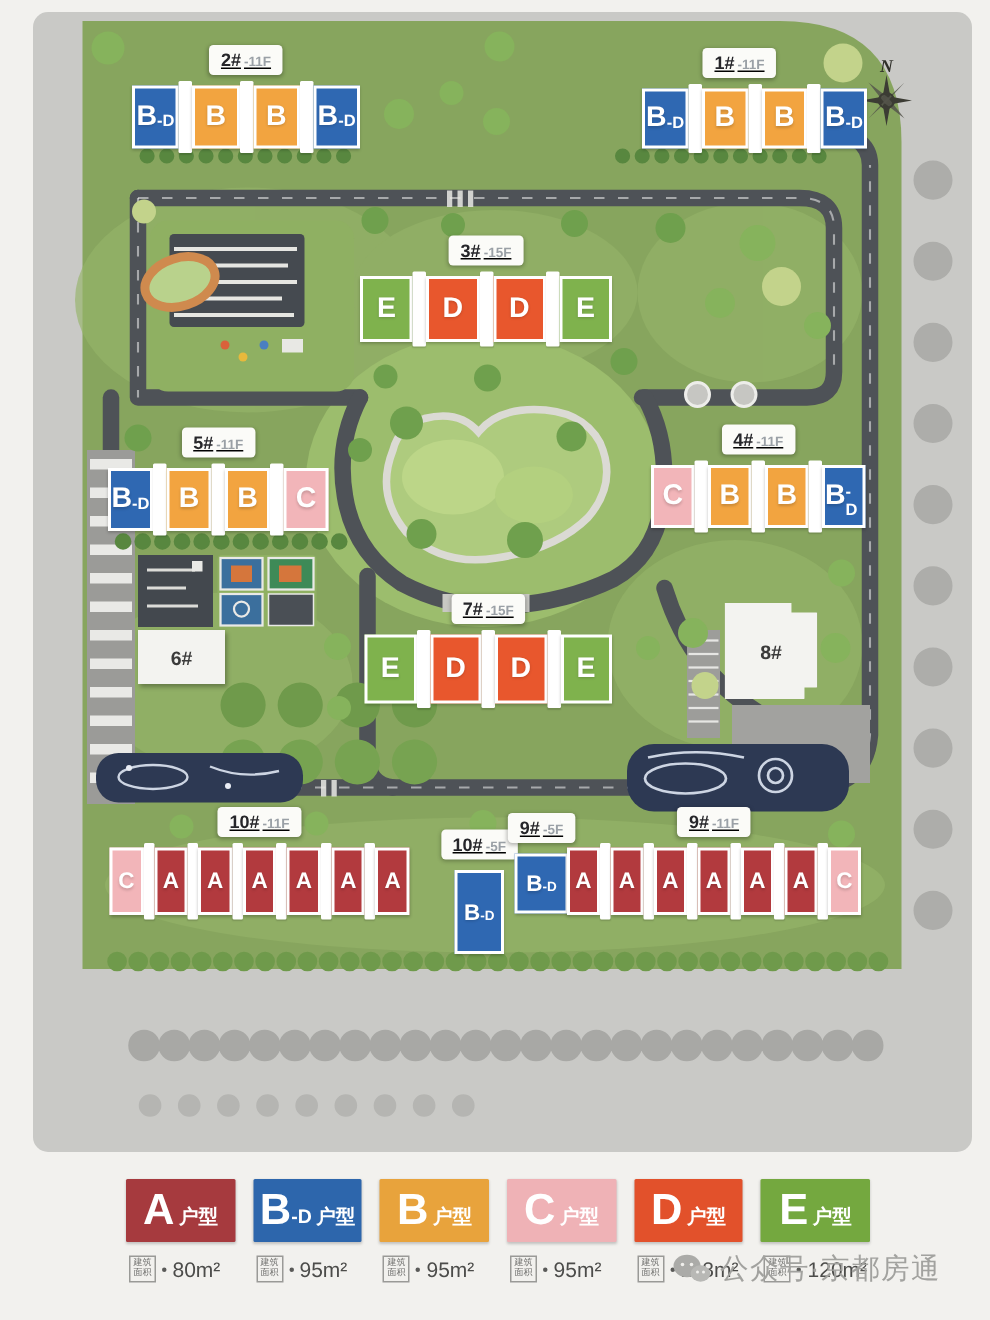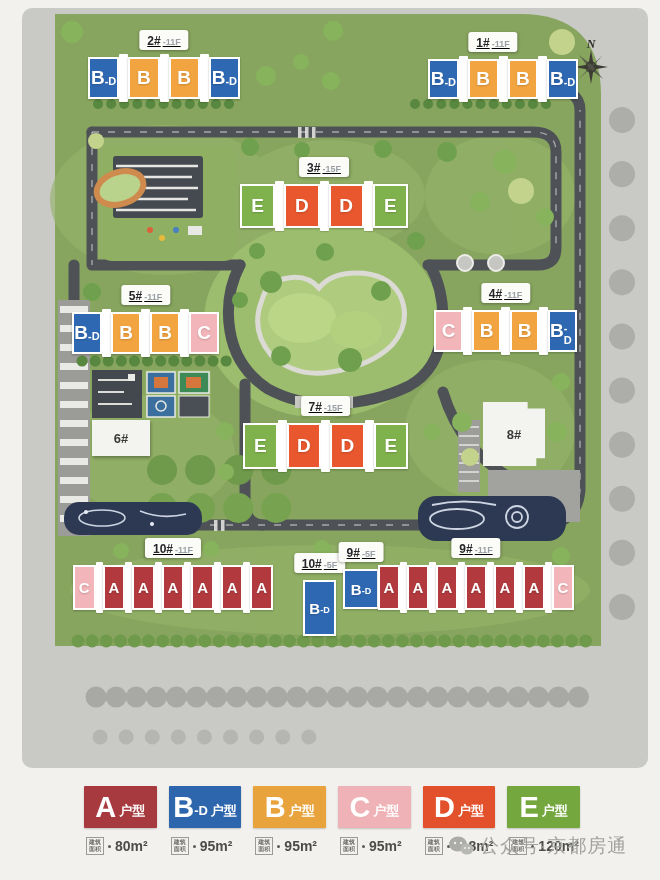--- a/index.html
+++ b/index.html
@@ -50,21 +50,21 @@
   .compass-n{font-family:"Liberation Serif",serif;font-style:italic;font-weight:bold;font-size:12px;color:#2e2e28;line-height:1;}
 
   
   .legend{position:absolute;left:84px;top:786px;width:496px;display:flex;gap:12px;z-index:6;}
   .lg-item{width:73px;}
   .lg-box{height:42px;display:flex;align-items:center;justify-content:center;color:#fff;
           border-radius:1px;box-shadow:0 1px 2px rgba(0,0,0,.2);}
   .lg-letter{font-size:29px;font-weight:bold;line-height:1;}
   .lg-letter-sub{font-size:13px;font-weight:bold;margin-top:7px;}
   .lg-suffix{font-size:13px;font-weight:bold;margin-left:3px;margin-top:7px;}
-  .lg-area{margin-top:9px;display:flex;align-items:center;gap:4px;padding-left:2px;font-weight:bold;}
+  .lg-area{margin-top:9px;display:flex;align-items:center;gap:4px;padding-left:2px;}
   .lg-tag{width:16px;font-size:6px;line-height:1.2;color:#6d6d6b;border:0.5px solid #9a9a97;text-align:center;padding:1px 0;}
   .lg-dot{width:3px;height:3px;border-radius:50%;background:#5a5a58;flex:none;}
   .lg-val{font-size:14px;color:#4c4c4a;}
 
   
   .watermark{position:absolute;left:448px;top:833px;display:flex;align-items:center;gap:6px;z-index:9;}
   .wm-text{color:#a2a29f;font-size:19px;letter-spacing:1px;white-space:nowrap;}
 </style>
 </head>
 <body>

